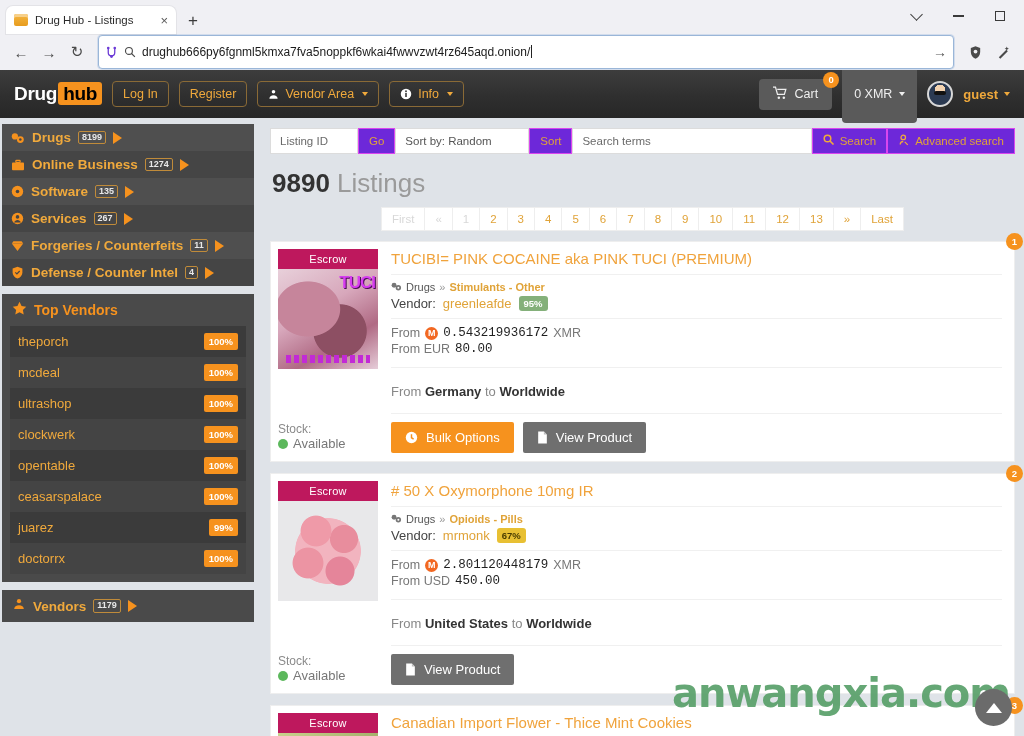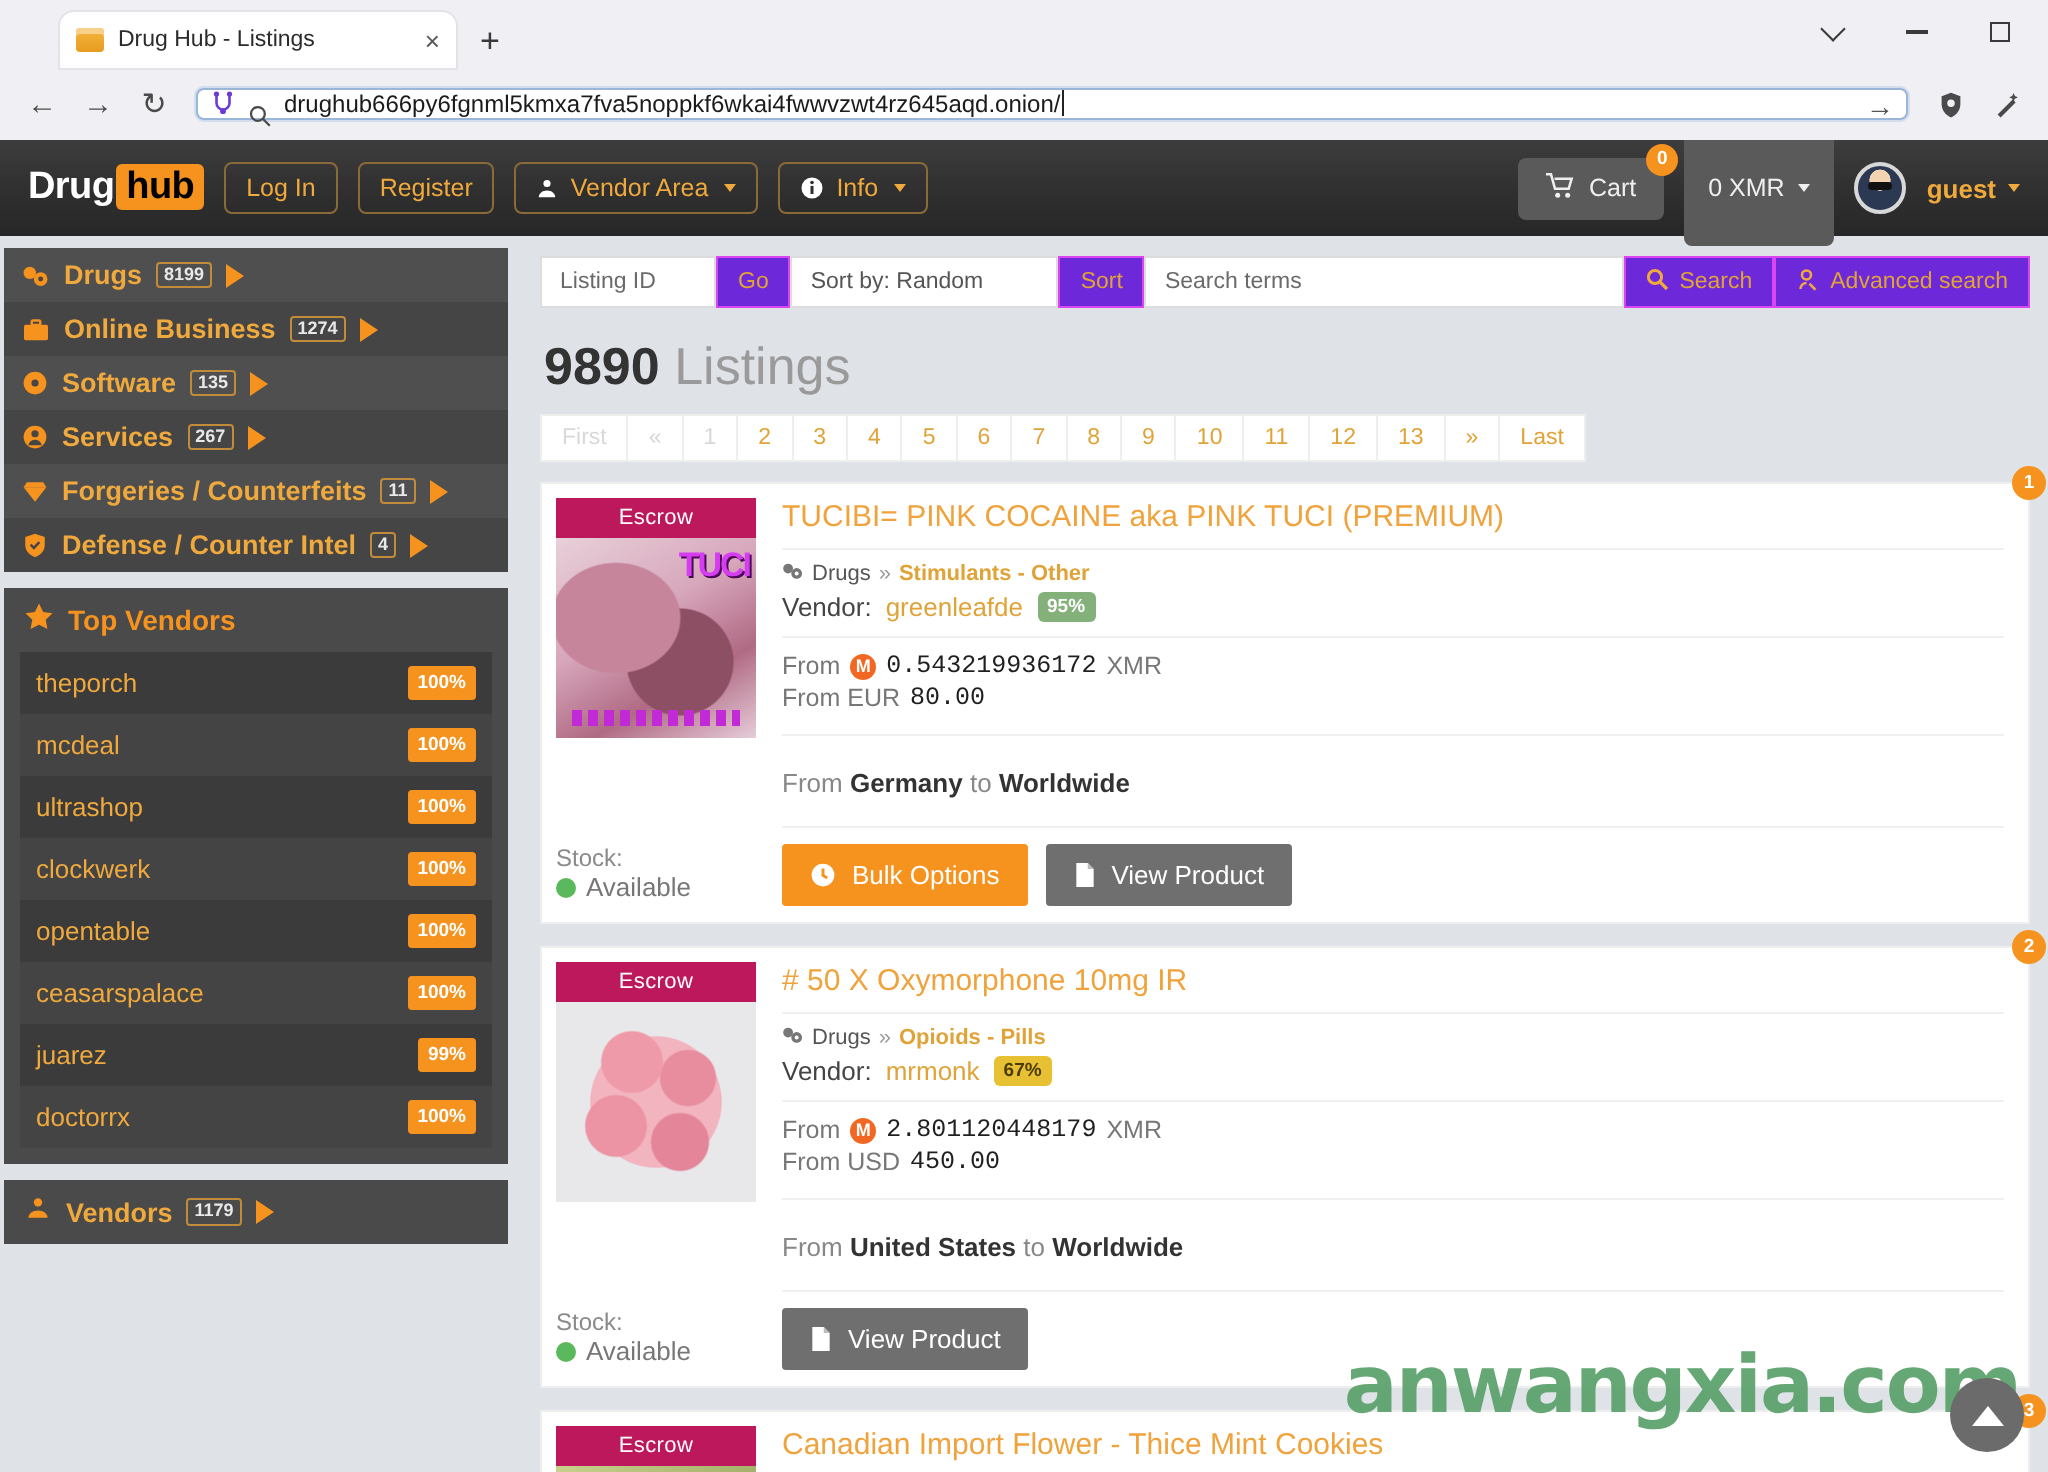--- a/index.html
+++ b/index.html
@@ -11,23 +11,23 @@
     background: #dfe3e8;
   }
 
   
   .browser { width: 1024px; height: 736px; display: flex; flex-direction: column; }
   .tabstrip {
     height: 34px; background: #f0f0f4; display: flex; align-items: flex-end;
     padding: 0 6px; position: relative; flex: 0 0 34px;
   }
   .tab {
-    height: 28px; width: 198px; background: #ffffff; border-radius: 7px 7px 0 0;
+    height: 28px; width: 170px; background: #ffffff; border-radius: 7px 7px 0 0;
     display: flex; align-items: center; gap: 7px; padding: 0 8px;
-    margin-left: 24px; box-shadow: 0 0 0 1px rgba(0,0,0,.05);
+    box-shadow: 0 0 0 1px rgba(0,0,0,.05);
   }
   .tab-fav {
     width: 14px; height: 12px; border-radius: 2px;
     background: linear-gradient(#f5b642,#e79c1e);
     box-shadow: inset 0 3px 0 #f7d08a; flex: 0 0 auto;
   }
   .tab-title {
     font-size: 11.5px; color: #2b2b2b; flex: 1 1 auto;
     white-space: nowrap; overflow: hidden; text-overflow: ellipsis;
   }
@@ -50,22 +50,22 @@
 
   .navbar {
     height: 36px; background: #f0f0f4; display: flex; align-items: center;
     gap: 2px; padding: 0 8px; flex: 0 0 36px;
   }
   .navicon {
     width: 26px; height: 26px; display: flex; align-items: center; justify-content: center;
     color: #4a4a4a; font-size: 15px; cursor: pointer; flex: 0 0 auto;
   }
   .urlbar {
-    flex: 1 1 auto; height: 16px; background: #fff; border: 1px solid #9ab6d8;
-    border-radius: 4px; display: flex; align-items: flex-start; gap: 6px;
+    flex: 1 1 auto; height: 34px; background: #fff; border: 1px solid #9ab6d8;
+    border-radius: 4px; display: flex; align-items: center; gap: 6px;
     padding: 0 6px; margin: 0 6px; box-shadow: 0 0 0 1px rgba(120,160,210,.25);
   }
   .onion-ic { display: flex; align-items: center; color: #6c3ad6; flex: 0 0 auto; }
   .url-text {
     flex: 1 1 auto; font-size: 12px; color: #1b1b1b;
     white-space: nowrap; overflow: hidden;
   }
   .url-caret { display: inline-block; width: 1px; height: 13px; background: #222; vertical-align: -2px; margin-left: 1px; }
   .url-go { color: #555; font-size: 14px; flex: 0 0 auto; cursor: pointer; }
 
@@ -164,21 +164,21 @@
     padding: 0 10px; display: flex; align-items: center; cursor: pointer; white-space: nowrap; gap: 5px;
   }
   #listing-id { width: 88px; }
   #sort-by { width: 134px; }
   #search-terms { flex: 1 1 auto; }
 
   .count-line { font-size: 26px; color: #9a9a9a; margin: 14px 0 8px 2px; }
   .count-line b { color: #333; font-weight: bold; }
 
   
-  .pager { display: flex; margin: 4px 0 10px 0; }
+  .pager { display: flex; justify-content: center; margin: 4px 0 10px 0; }
   .pg {
     border: 1px solid #eeeeee; background: #fff; color: #e0a338;
     font-size: 11.5px; padding: 5px 10px; min-width: 26px; text-align: center; cursor: pointer;
   }
   .pg + .pg { border-left: none; }
   .pg.muted { color: #d8d8d8; cursor: default; }
 
   
   .card {
     position: relative; background: #fff; border: 1px solid #eeeeee;

